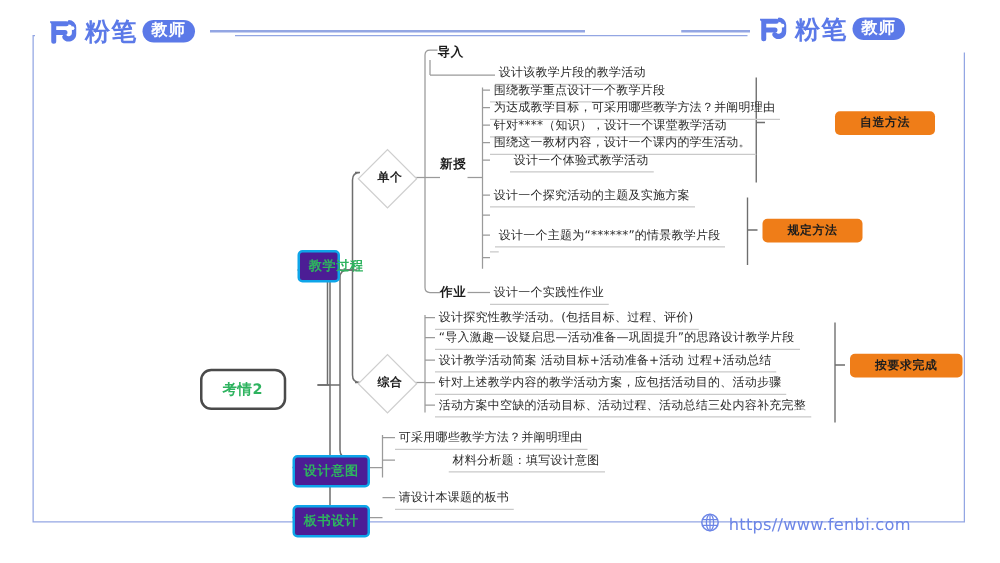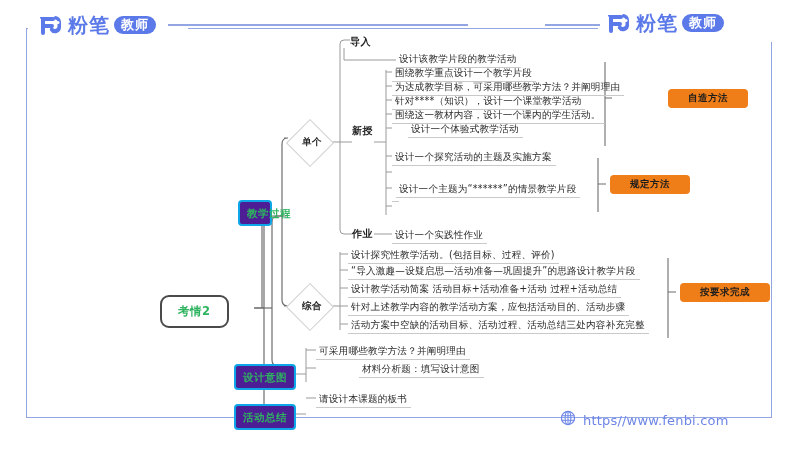--- a/index.html
+++ b/index.html
@@ -179,21 +179,21 @@
 
   <div class="node cat" style="left:238px;top:200px;width:34px;">
     <span>教学过程</span>
   </div>
 
   <div class="node cat" style="left:234px;top:364px;width:62px;">
     <span>设计意图</span>
   </div>
 
   <div class="node cat" style="left:234px;top:404px;width:62px;">
-    <span>活动总结</span>
+    <span>板书设计</span>
   </div>
 
   <div class="node diamond" style="left:284px;top:125px;">
     <span class="dshape"></span>
     <span class="dtext">单个</span>
   </div>
 
   <div class="node diamond" style="left:284px;top:289px;">
     <span class="dshape"></span>
     <span class="dtext">综合</span>

